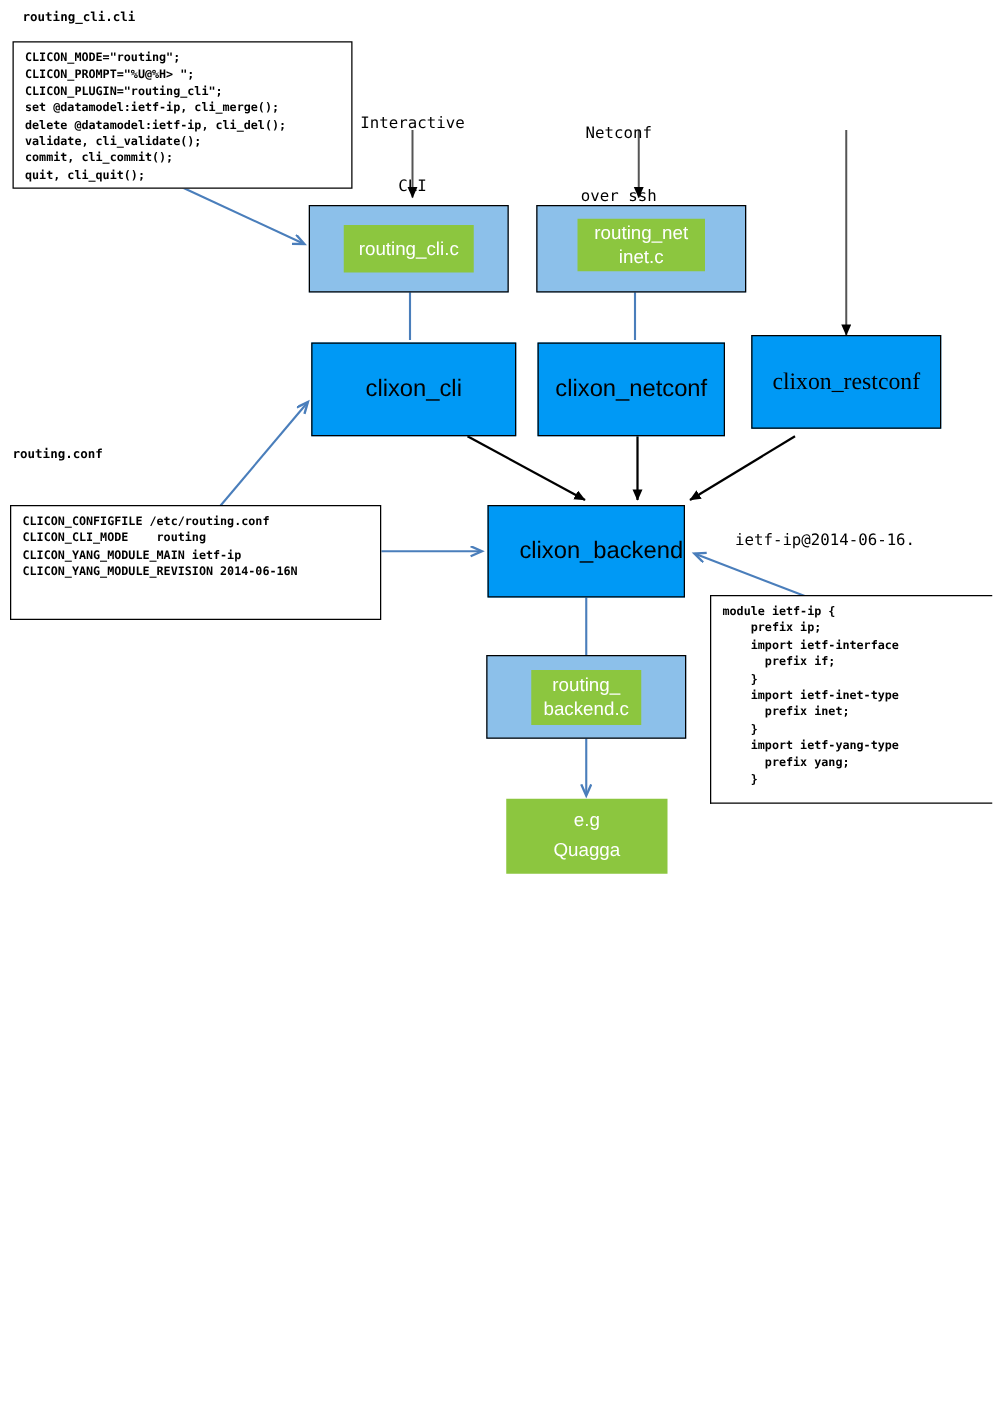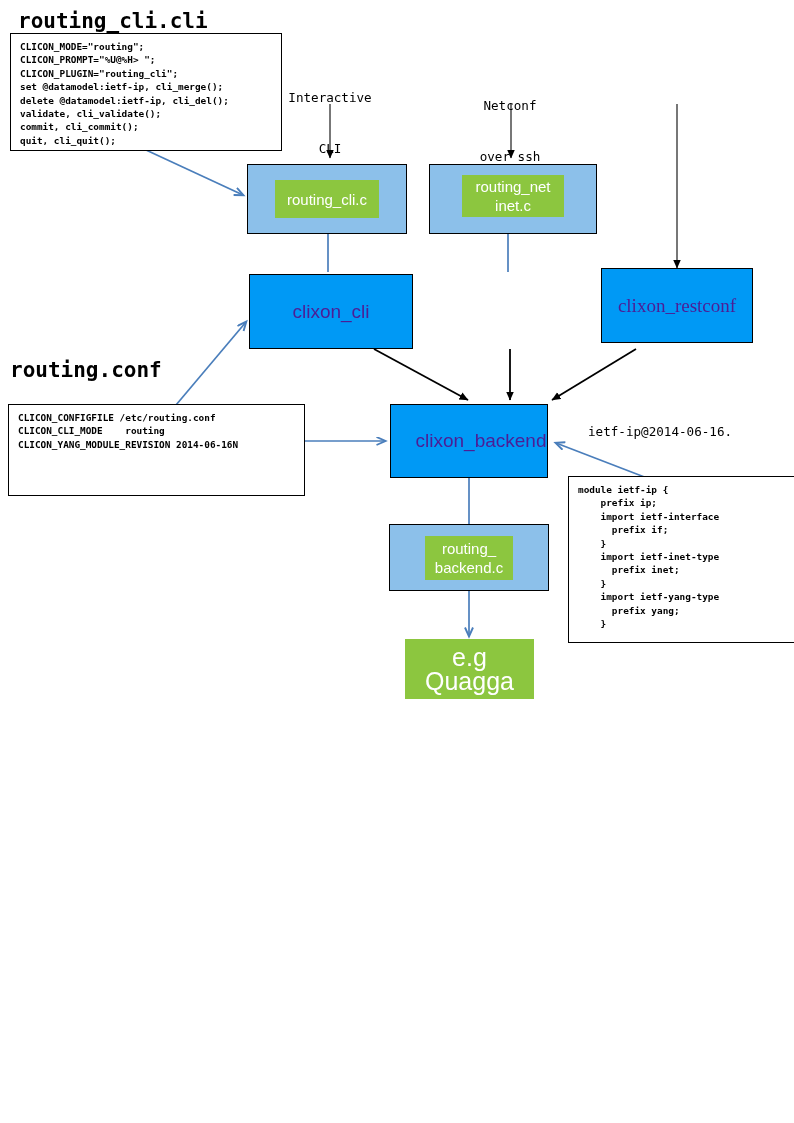--- a/index.html
+++ b/index.html
@@ -22,21 +22,21 @@
     width: 794px;
     height: 1123px;
     pointer-events: none;
   }
 
   
   .panel-title {
     position: absolute;
     font-family: "DejaVu Sans Mono", "Liberation Mono", monospace;
     font-weight: bold;
-    font-size: 21px;
+    font-size: 10px;
     color: #000000;
     white-space: pre;
     letter-spacing: 0px;
   }
   .code-box {
     position: absolute;
     border: 1.6px solid #000000;
     background: #ffffff;
     box-sizing: border-box;
     padding: 6px 8px 6px 9px;
@@ -59,39 +59,39 @@
     position: absolute;
     box-sizing: border-box;
     display: flex;
     align-items: center;
     justify-content: center;
     text-align: center;
   }
   .box-blue {
     background: #0099f5;
     border: 1.6px solid #000000;
-    color: #4c1d95;
+    color: #000000;
     font-size: 19px;
     line-height: 22px;
     white-space: nowrap;
   }
   .box-lightblue {
     background: #8cc0ea;
     border: 1.6px solid #000000;
   }
   .box-green {
     background: #8cc63f;
     color: #ffffff;
     font-size: 15px;
     line-height: 19px;
   }
   .box-green-big {
     background: #8cc63f;
     color: #ffffff;
-    font-size: 25px;
+    font-size: 15px;
     line-height: 24px;
   }
   .box-blue.overflow-label {
     white-space: nowrap;
     overflow: visible;
     font-family: Liberation Serif, serif;
   }
 
   
   .anno {
@@ -188,21 +188,21 @@
     <div class="line">validate, cli_validate();</div>
     <div class="line">commit, cli_commit();</div>
     <div class="line">quit, cli_quit();</div>
   </div>
 
   <div class="anno" style="left:280px; top:55px; width:100px;">
     <div>Interactive</div>
     <div>CLI</div>
   </div>
 
-  <div class="anno" style="left:455px; top:63px; width:110px;text-align:center;">
+  <div class="anno" style="left:440px; top:63px; width:110px;text-align:center;">
     <div>Netconf</div>
     <div>over ssh</div>
   </div>
 
 
   <div class="box box-lightblue" style="left:247px; top:164px; width:160px; height:70px;justify-content:center;">
     <div class="box box-green" style="position:relative; left:0; top:0; width:104px; height:38px; flex-direction:column;">
       <span>routing_cli.c</span>
     </div>
   </div>
@@ -211,30 +211,34 @@
     <div class="box box-green" style="position:relative; left:0; top:-3px; width:102px; height:42px; flex-direction:column;">
       <span>routing_net</span>
       <span>inet.c</span>
     </div>
   </div>
 
   <div class="box box-blue" style="left:249px; top:274px; width:164px; height:75px;">
     <span>clixon_cli</span>
   </div>
 
+  <div class="box box-blue" style="left:430px; top:274px; width:150px; height:75px;">
+    <span>clixon_netconf</span>
+  </div>
 
   <div class="box box-blue overflow-label" style="left:601px; top:268px; width:152px; height:75px;">
     <span>clixon_restconf</span>
   </div>
 
   <div class="panel-title" style="left:10px; top:358px;">routing.conf</div>
 
   <div class="code-box" style="left:8px; top:404px; width:297px; height:92px;">
     <div class="line">CLICON_CONFIGFILE /etc/routing.conf</div>
     <div class="line">CLICON_CLI_MODE    routing</div>
+    <div class="line">CLICON_YANG_MODULE_MAIN ietf-ip</div>
     <div class="line">CLICON_YANG_MODULE_REVISION 2014-06-16N</div>
   </div>
 
   <div class="box box-blue" style="left:390px; top:404px; width:158px; height:74px;padding-left:24px;">
     <span>clixon_backend</span>
   </div>
 
   <div class="anno anno-left" style="left:588px; top:423px; width:220px;">ietf-ip@2014-06-16.</div>
 
   <div class="code-box clipped" style="left:568px; top:476px; width:230px; height:167px;">

